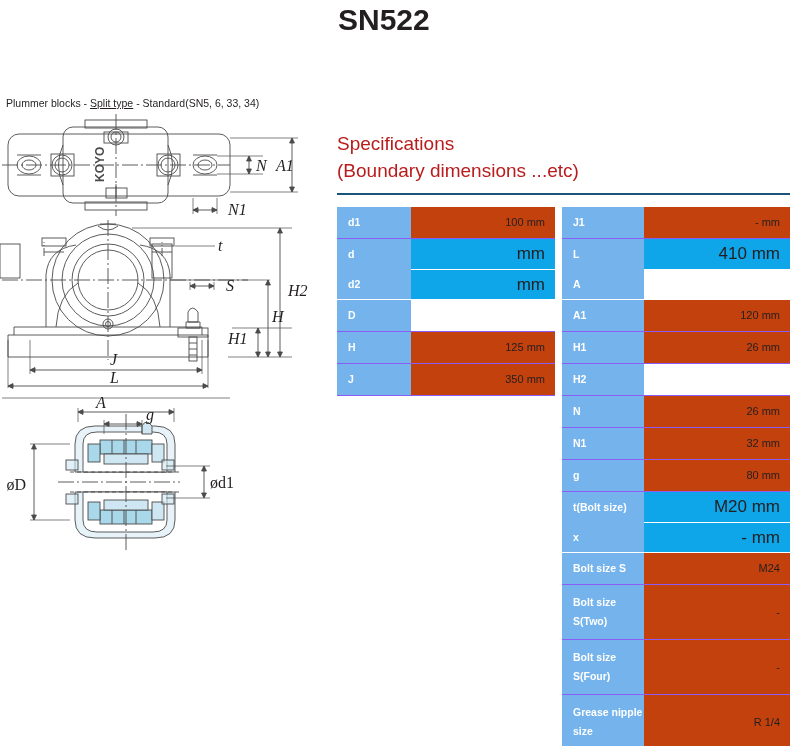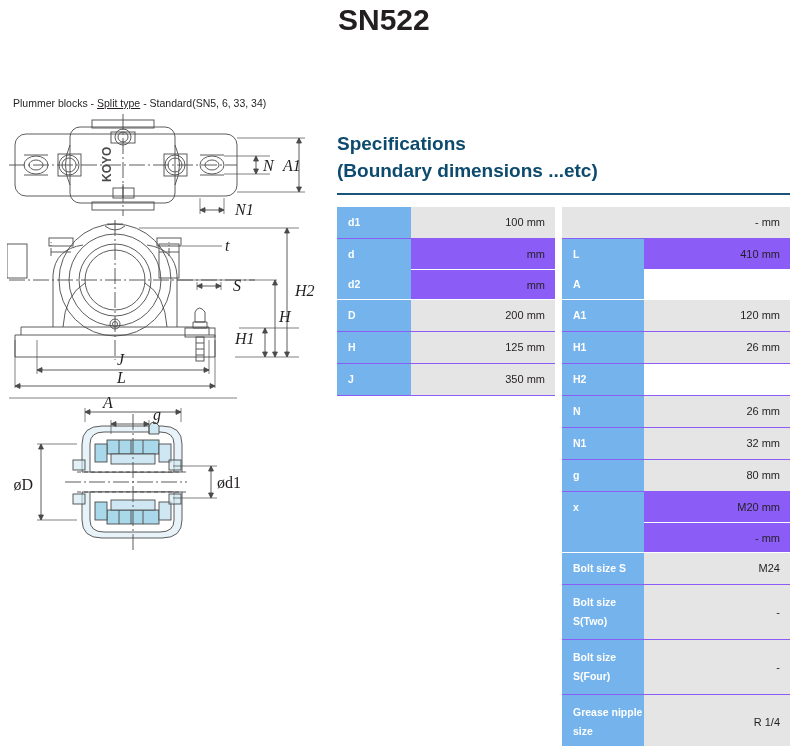--- a/index.html
+++ b/index.html
@@ -24,21 +24,21 @@
     font-size: 30px;
     font-weight: bold;
     color: #231f20;
     letter-spacing: 0px;
     line-height: 36px;
   }
 
   
   #drawing-column {
     position: absolute;
-    left: 7px;
+    left: 0px;
     top: 96px;
     width: 320px;
   }
   #drawing-caption {
     font-size: 10.5px;
     color: #231f20;
     padding-left: 6px;
     line-height: 14px;
     white-space: nowrap;
   }
@@ -46,22 +46,22 @@
 
   .fig { display: block; }
 
   
   #spec-heading {
     position: absolute;
     left: 337px;
     top: 130px;
     width: 452px;
     font-size: 19px;
-    font-weight: bold;
-    color: #0c4a6e;
+    font-weight: normal;
+    color: #b91c1c;
     line-height: 27px;
   }
   #spec-rule {
     position: absolute;
     left: 337px;
     top: 193px;
     width: 453px;
     height: 2px;
     background: #1c5379;
   }
@@ -96,21 +96,21 @@
   #spec-table-left  .row-label { width: 74px; }
   #spec-table-right .row-label { width: 82px; }
 
   .row-label.two-line {
     align-items: flex-start;
     line-height: 19px;
   }
 
   .row-value {
     flex: 1 1 auto;
-    background: #e5e5e5;
+    background: #c2410c;
     color: #231f20;
     font-size: 11px;
     text-align: right;
     padding: 8px 10px 8px 0;
     line-height: 15px;
     display: flex;
     align-items: center;
     justify-content: flex-end;
   }
 
@@ -127,23 +127,23 @@
   }
   #spec-table-left  .merged-label-stack { width: 74px; }
   #spec-table-right .merged-label-stack { width: 82px; }
   .merged-label-stack > span {
     display: flex; align-items: center;
     padding-left: 11px;
     height: 30px;
   }
   .merged-value-stack { flex: 1 1 auto; display: flex; flex-direction: column; }
   .merged-value-stack > span {
-    background: #8b5cf6;
+    background: #0ea5e9;
     color: #231f20;
-    font-size: 11px;
+    font-size: 17px;
     height: 30px;
     display: flex; align-items: center; justify-content: flex-end;
     padding-right: 10px;
     padding-left: 24px;
   }
   .merged-value-stack > span + span { border-top: 1px solid #ffffff; }
 </style>
 </head>
 <body>
 
@@ -383,33 +383,33 @@
           <span>d</span>
           <span>d2</span>
         </div>
         <div class="merged-value-stack">
           <span>mm</span>
           <span>mm</span>
         </div>
       </div>
       <div class="spec-row">
         <div class="row-label">D</div>
-        <div class="row-value">200 mm</div>
       </div>
       <div class="spec-row">
         <div class="row-label">H</div>
         <div class="row-value">125 mm</div>
       </div>
       <div class="spec-row">
         <div class="row-label">J</div>
         <div class="row-value">350 mm</div>
       </div>
     </div>
   <div class="spec-table" id="spec-table-right">
       <div class="spec-row">
+        <div class="row-label">J1</div>
         <div class="row-value">- mm</div>
       </div>
       <div class="merged-group" style="border-bottom: 1px solid rgb(255, 255, 255);">
         <div class="merged-label-stack">
           <span>L</span>
           <span>A</span>
         </div>
         <div class="merged-value-stack">
           <span>410 mm</span>
         </div>
@@ -432,20 +432,21 @@
       <div class="spec-row">
         <div class="row-label">N1</div>
         <div class="row-value">32 mm</div>
       </div>
       <div class="spec-row">
         <div class="row-label">g</div>
         <div class="row-value">80 mm</div>
       </div>
       <div class="merged-group" style="border-bottom: 1px solid rgb(255, 255, 255);">
         <div class="merged-label-stack">
+          <span>t(Bolt size)</span>
           <span>x</span>
         </div>
         <div class="merged-value-stack">
           <span>M20 mm</span>
           <span>- mm</span>
         </div>
       </div>
       <div class="spec-row">
         <div class="row-label">Bolt size  S</div>
         <div class="row-value">M24</div>

